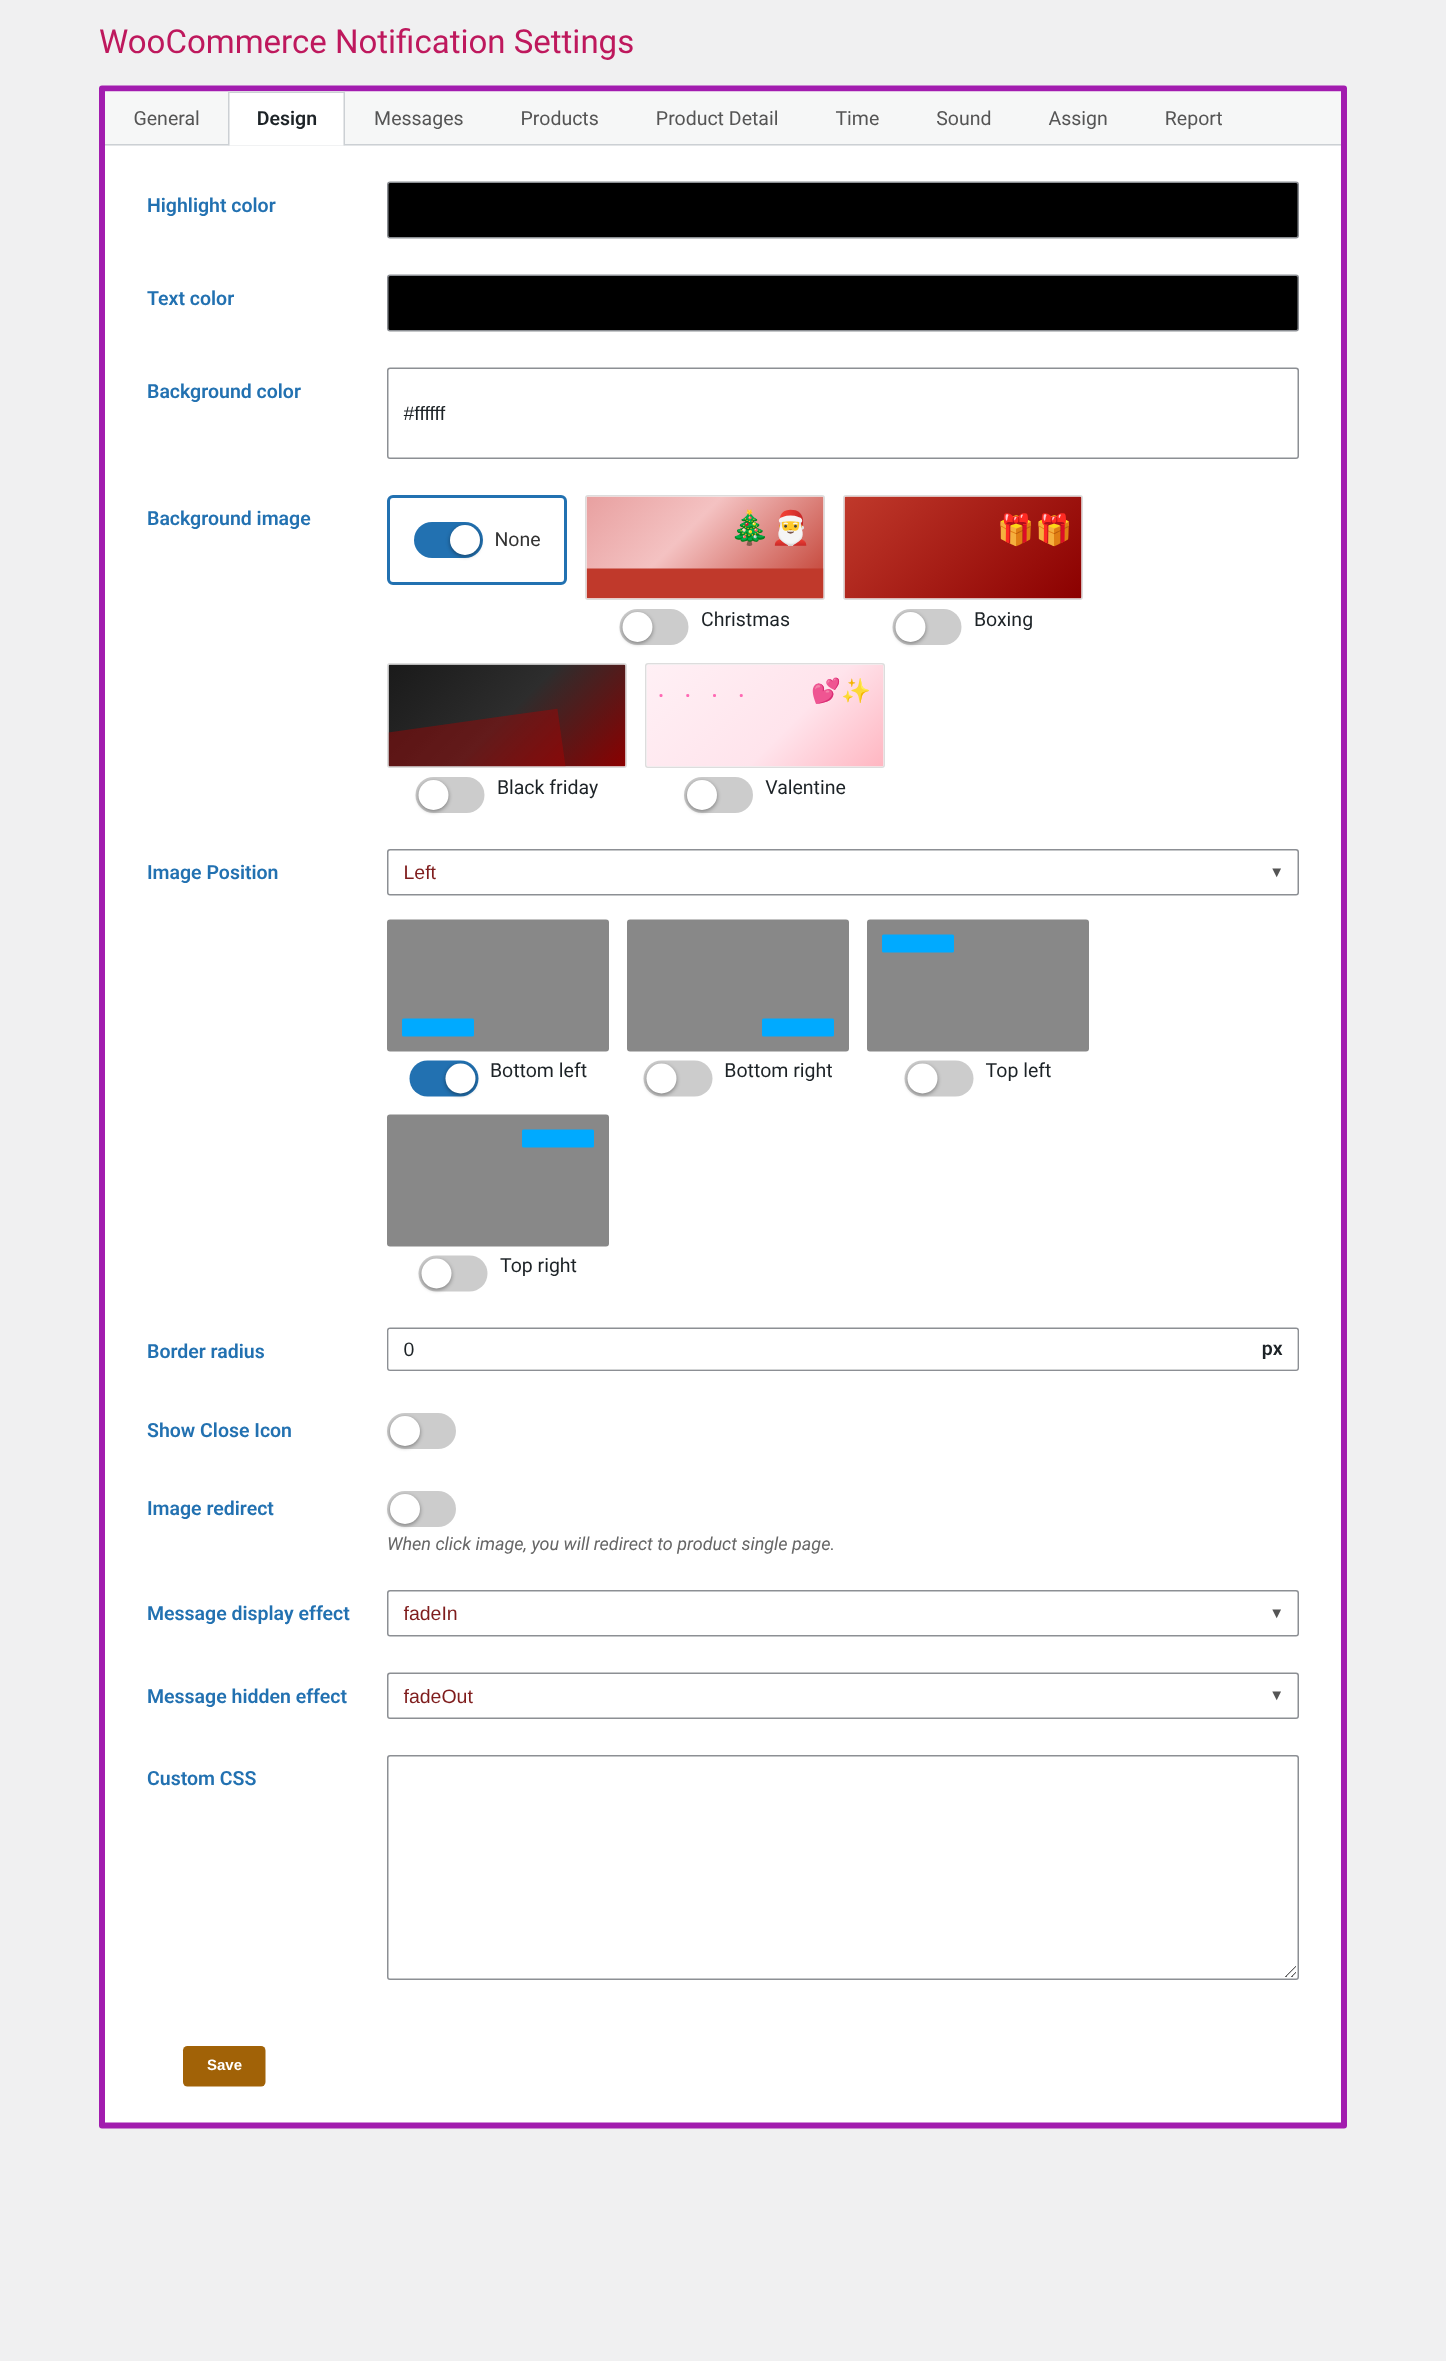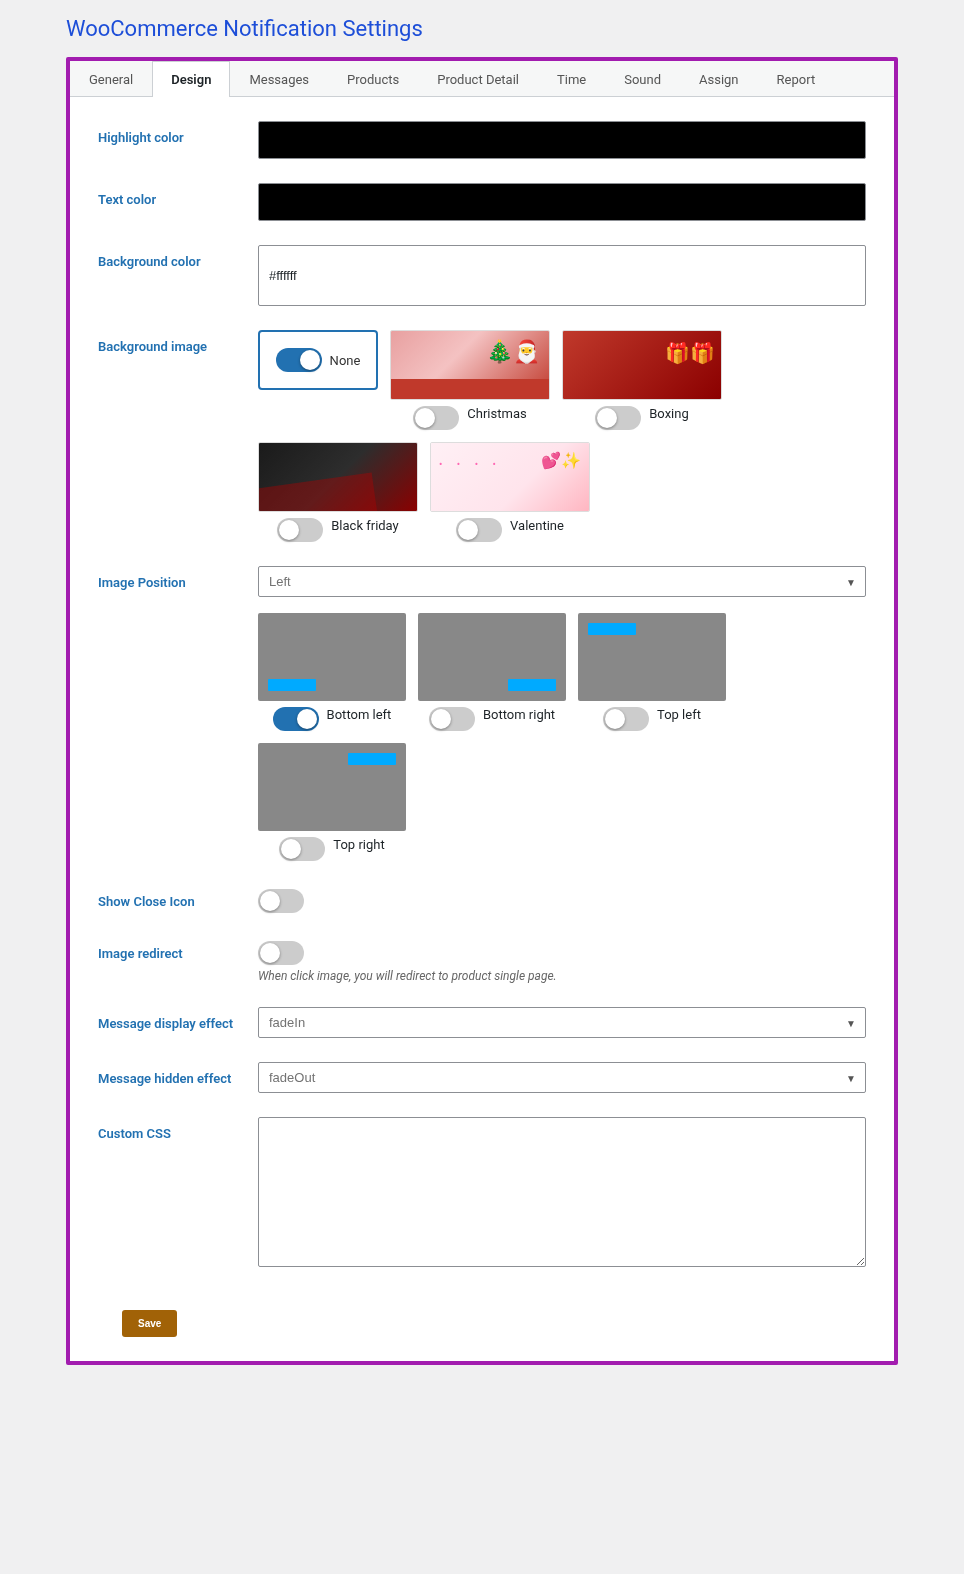--- a/index.html
+++ b/index.html
@@ -10,21 +10,21 @@
       color: #333;
     }
     .page-wrapper {
       max-width: 864px;
       margin: 0 auto;
       padding: 16px;
     }
     .page-title {
       font-size: 22px;
       font-weight: 400;
-      color: #1d4ed8;
+      color: #be185d;
       margin-bottom: 16px;
     }
     .card {
       background: #fff;
       border: 4px solid #a21caf;
       border-radius: 2px;
     }
     .tabs {
       display: flex;
       border-bottom: 1px solid #ccd0d4;
@@ -303,21 +303,21 @@
     
     .select-wrap {
       position: relative;
     }
     .select-wrap select {
       width: 100%;
       padding: 7px 30px 7px 10px;
       border: 1px solid #8c8f94;
       border-radius: 2px;
       font-size: 13px;
-      color: #737373;
+      color: #7f1d1d;
       background: #fff;
       appearance: none;
       cursor: pointer;
       outline: none;
     }
     .select-arrow {
       position: absolute;
       right: 10px;
       top: 50%;
       transform: translateY(-50%);
@@ -542,20 +542,29 @@
                   <div class="toggle-thumb"></div>
                 </div>
                 <span class="toggle-label">Top right</span>
               </div>
             </div>
 
           </div>
         </div>
       </div>
 
+      <div class="form-row">
+        <div class="form-label">Border radius</div>
+        <div class="form-field">
+          <div class="input-with-suffix">
+            <input type="number" value="0" style="">
+            <span class="input-suffix">px</span>
+          </div>
+        </div>
+      </div>
 
       <div class="form-row">
         <div class="form-label">Show Close Icon</div>
         <div class="form-field" style="padding-top: 4px;">
           <div class="toggle">
             <div class="toggle-track"></div>
             <div class="toggle-thumb"></div>
           </div>
         </div>
       </div>

